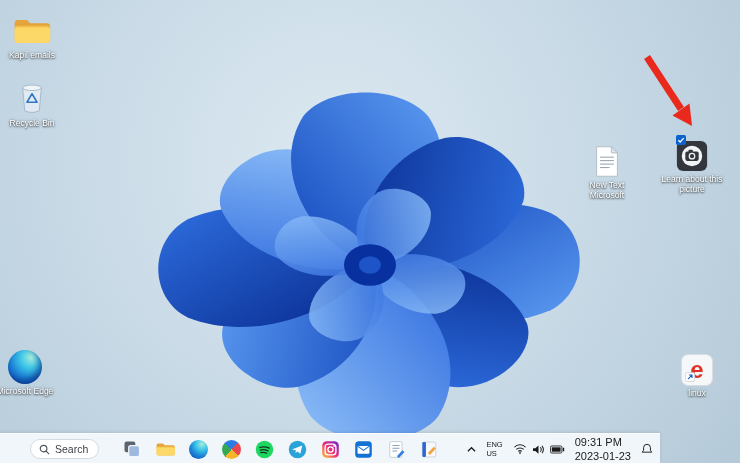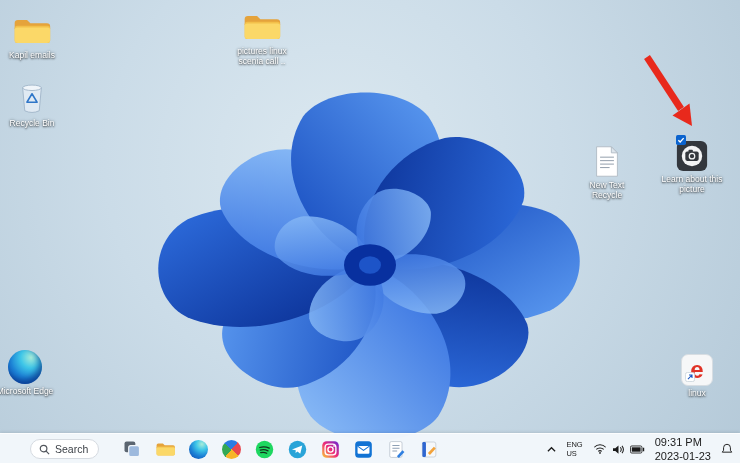--- a/index.html
+++ b/index.html
@@ -27,21 +27,21 @@
   .idrive-ball {
     width:32px; height:32px; border-radius:7px; background:#f6f7f8; border:1px solid #d7dde2;
     display:flex; align-items:center; justify-content:center;
     color:#e03226; font-size:24px; font-weight:bold; line-height:1;
   }
   .ovl-check { position:absolute; top:-3px; left:0px; }
   .ovl-shortcut { position:absolute; bottom:0px; left:4px; }
 
   
   .taskbar {
-    position:absolute; left:0; bottom:0; width:740px; height:30px;
+    position:absolute; left:0; bottom:0; width:660px; height:30px;
     background:rgba(243,247,251,.97); border-top:1px solid rgba(255,255,255,.8);
     box-shadow:0 -1px 3px rgba(0,0,0,.10);
   }
   .search-pill {
     position:absolute; left:30px; top:5px; height:20px; padding:0 10px 0 8px;
     background:#ffffff; border:1px solid #d6dbe1; border-radius:10px;
     display:flex; align-items:center; gap:5px; font-size:10.5px; color:#3a3f45;
   }
   .tb-icons { position:absolute; left:120px; top:3px; display:flex; gap:9px; }
   .tb-btn { width:24px; height:24px; border-radius:4px; display:flex; align-items:center; justify-content:center; }
@@ -227,36 +227,28 @@
 
   <div class="dicon" style="left:0px; top:78px;">
     <div class="g">
         <svg width="34" height="36">
           <use href="#f-bin"></use>
         </svg>
       </div>
     <div class="lbl">Recycle Bin</div>
   </div>
 
-  <div class="dicon" style="left:230px; top:6px;">
-    <div class="g">
-        <svg width="40" height="33">
-          <use href="#f-folder"></use>
-        </svg>
-      </div>
-    <div class="lbl">pictures linux scenia call ..</div>
-  </div>
 
   <div class="dicon" style="left:575px; top:140px;">
     <div class="g">
         <svg width="26" height="33">
           <use href="#f-doc"></use>
         </svg>
       </div>
-    <div class="lbl">New Text Recycle</div>
+    <div class="lbl">New Text Microsoft</div>
   </div>
 
   <div class="dicon" style="left:660px; top:134px;">
     <div class="g">
       <svg width="32" height="32">
           <use href="#f-camera"></use>
         </svg>
       <span class="ovl-check"><svg width="10" height="10">
             <use href="#f-check"></use>
           </svg></span>

